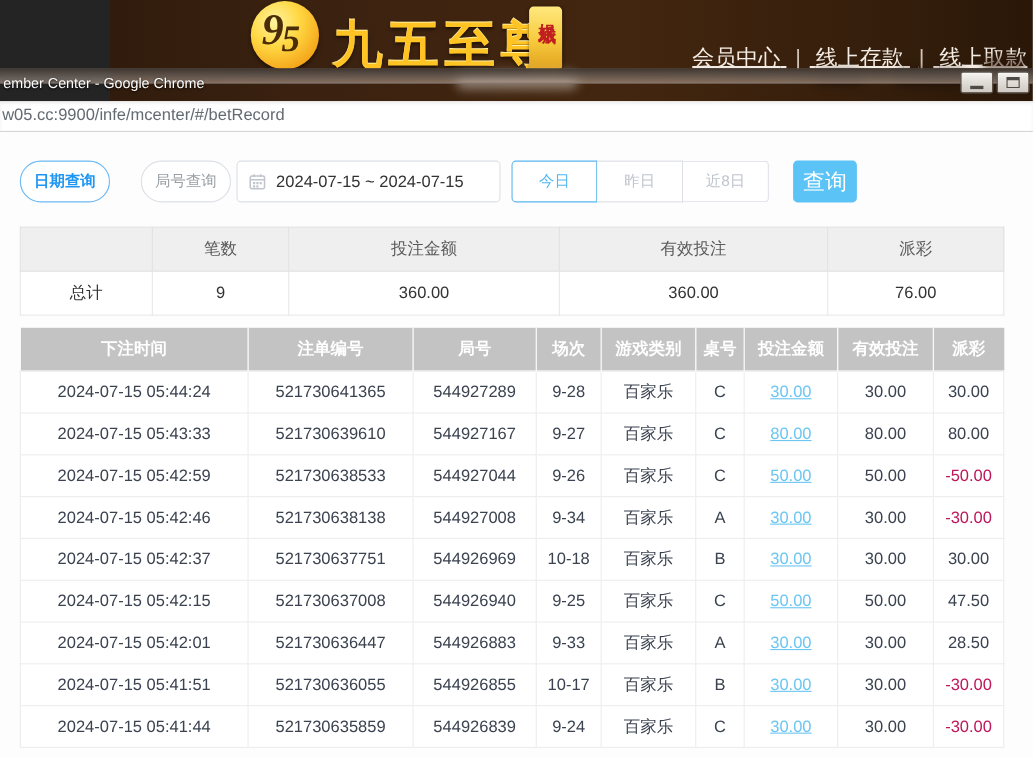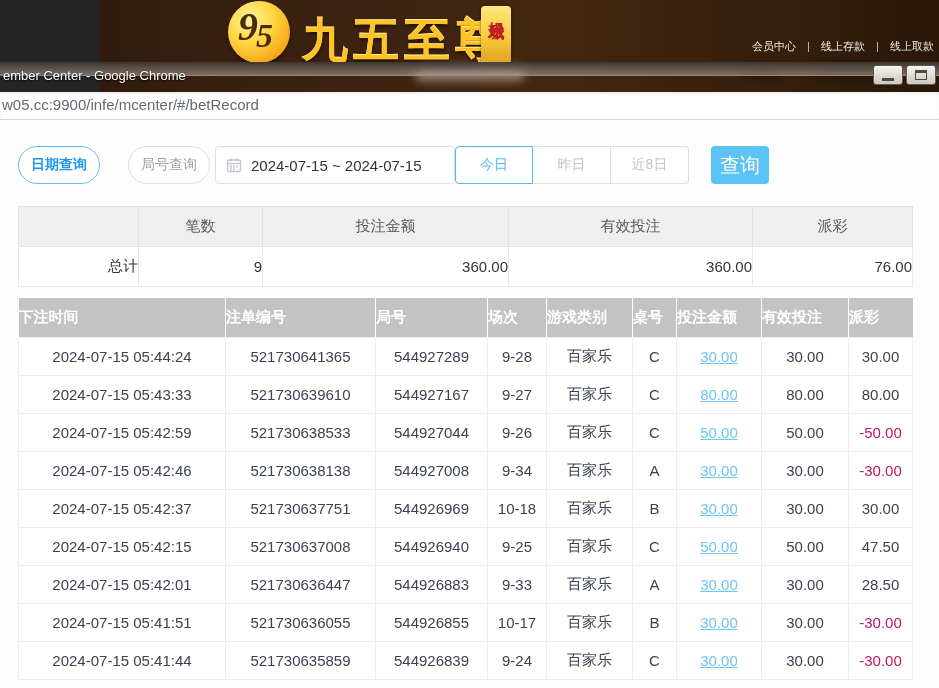--- a/index.html
+++ b/index.html
@@ -18,21 +18,21 @@
     font-family:"Liberation Serif","DejaVu Serif",serif; font-weight:bold; color:#4a2c07; }
   .logo-digits .d9 { position:absolute; left:10px; top:2px; font-size:40px; font-style:italic; }
   .logo-digits .d5 { position:absolute; left:28px; top:16px; font-size:34px; font-style:italic; }
   .logo-title { position:absolute; left:302px; top:10px; font-size:46px; font-weight:bold; letter-spacing:5px;
     color:#ffc424; text-shadow:0 -1px 0 #fff0a0,0 2px 3px rgba(0,0,0,.55); }
   .logo-badge { position:absolute; left:481px; top:6px; width:30px; height:58px; border-radius:4px;
     background:linear-gradient(180deg,#ffe87d 0%,#f7c93c 55%,#e0a01d 100%);
     color:#c01f1f; font-size:16px; font-weight:bold; writing-mode:vertical-rl; text-orientation:upright;
     display:flex; align-items:center; justify-content:flex-start; padding-top:3px; letter-spacing:1px; overflow:hidden;
     box-shadow:0 1px 3px rgba(0,0,0,.5); }
-  .banner-nav { position:absolute; top:39px; right:5px; font-size:11px; color:#f3ece4; }
+  .banner-nav { position:absolute; top:39px; right:5px; font-size:20px; color:#f3ece4;text-decoration:underline; }
   .banner-nav span.link { cursor:pointer; }
   .banner-nav .sep { color:#cfc3b8; margin:0 8px; }
   .blur-blob { position:absolute; filter:blur(4px); border-radius:6px; }
   .blob-a { left:415px; top:66px; width:110px; height:15px; background:rgba(228,222,214,.5); filter:blur(5px); }
   .blob-b { left:742px; top:64px; width:42px; height:14px; background:rgba(28,14,5,.6); }
   .blob-c { left:815px; top:63px; width:62px; height:16px; background:rgba(28,14,5,.55); }
   .blob-d { left:893px; top:52px; width:40px; height:11px; background:rgba(45,22,8,.55); filter:blur(3px); }
 
   
   .titlebar { position:absolute; top:62px; left:0; width:939px; height:14px; z-index:5;
@@ -56,38 +56,38 @@
 
   .filter-row { display:flex; align-items:center; height:38px; }
   .pill { height:38px; width:82px; border-radius:19px; background:#fff; font-size:14px;
     display:flex; align-items:center; justify-content:center; cursor:pointer; }
   .pill.active { border:1px solid #6cb9f4; color:#1f97f2; font-weight:bold; }
   .pill.inactive { border:1px solid #dcdfe6; color:#9aa0a6; margin-left:28px; }
   .date-input { height:38px; width:240px; margin-left:5px; border:1px solid #dcdfe6; border-radius:4px;
     background:#fff; display:flex; align-items:center; padding:0 10px; cursor:pointer; }
   .date-input .cal { margin-right:9px; display:flex; }
   .date-input .val { font-size:15px; color:#333; }
-  .seg-group { display:flex; }
+  .seg-group { display:flex; margin-left:10px; }
   .seg { height:38px; width:78px; background:#fff; border:1px solid #dcdfe6; border-left:none;
     font-size:14px; color:#bfc5cd; display:flex; align-items:center; justify-content:center; cursor:pointer; }
   .seg:first-child { border-left:1px solid #dcdfe6; border-radius:4px 0 0 4px; }
   .seg:last-child { border-radius:0 4px 4px 0; }
   .seg.active { border:1px solid #5ab6f2; color:#53b7f0; }
   .search-btn { height:38px; width:58px; margin-left:22px; border:none; border-radius:4px;
     background:#5cc3f7; color:#fff; font-size:20px; cursor:pointer; }
 
   table { border-collapse:collapse; table-layout:fixed; }
   .summary-table { width:894px; margin-top:22px; font-size:15px; }
   .summary-table th { height:40px; background:#efefef; color:#5a5a5a; font-weight:normal;
     border:1px solid #e2e2e2; text-align:center; }
-  .summary-table td { height:40px; background:#fff; color:#333; border:1px solid #e8e8e8; text-align:right; }
+  .summary-table td { height:40px; background:#fff; color:#333; border:1px solid #e8e8e8; text-align:center; }
 
   .bet-table { width:894px; margin-top:11px; font-size:15px; }
   .bet-table th { height:39px; background:#c3c3c3; color:#fff; font-weight:bold;
-    border-right:1px solid #fff; text-align:left; }
+    border-right:1px solid #fff; text-align:center; }
   .bet-table th:last-child { border-right:none; }
   .bet-table td { height:38px; background:#fff; color:#3b4350; border:1px solid #ededed; text-align:center; }
   .bet-link { color:#6cc6f2; text-decoration:underline; cursor:pointer; }
   td.neg { color:#be185d; }
 </style>
 </head>
 <body>
 
 <div class="screen">
 

